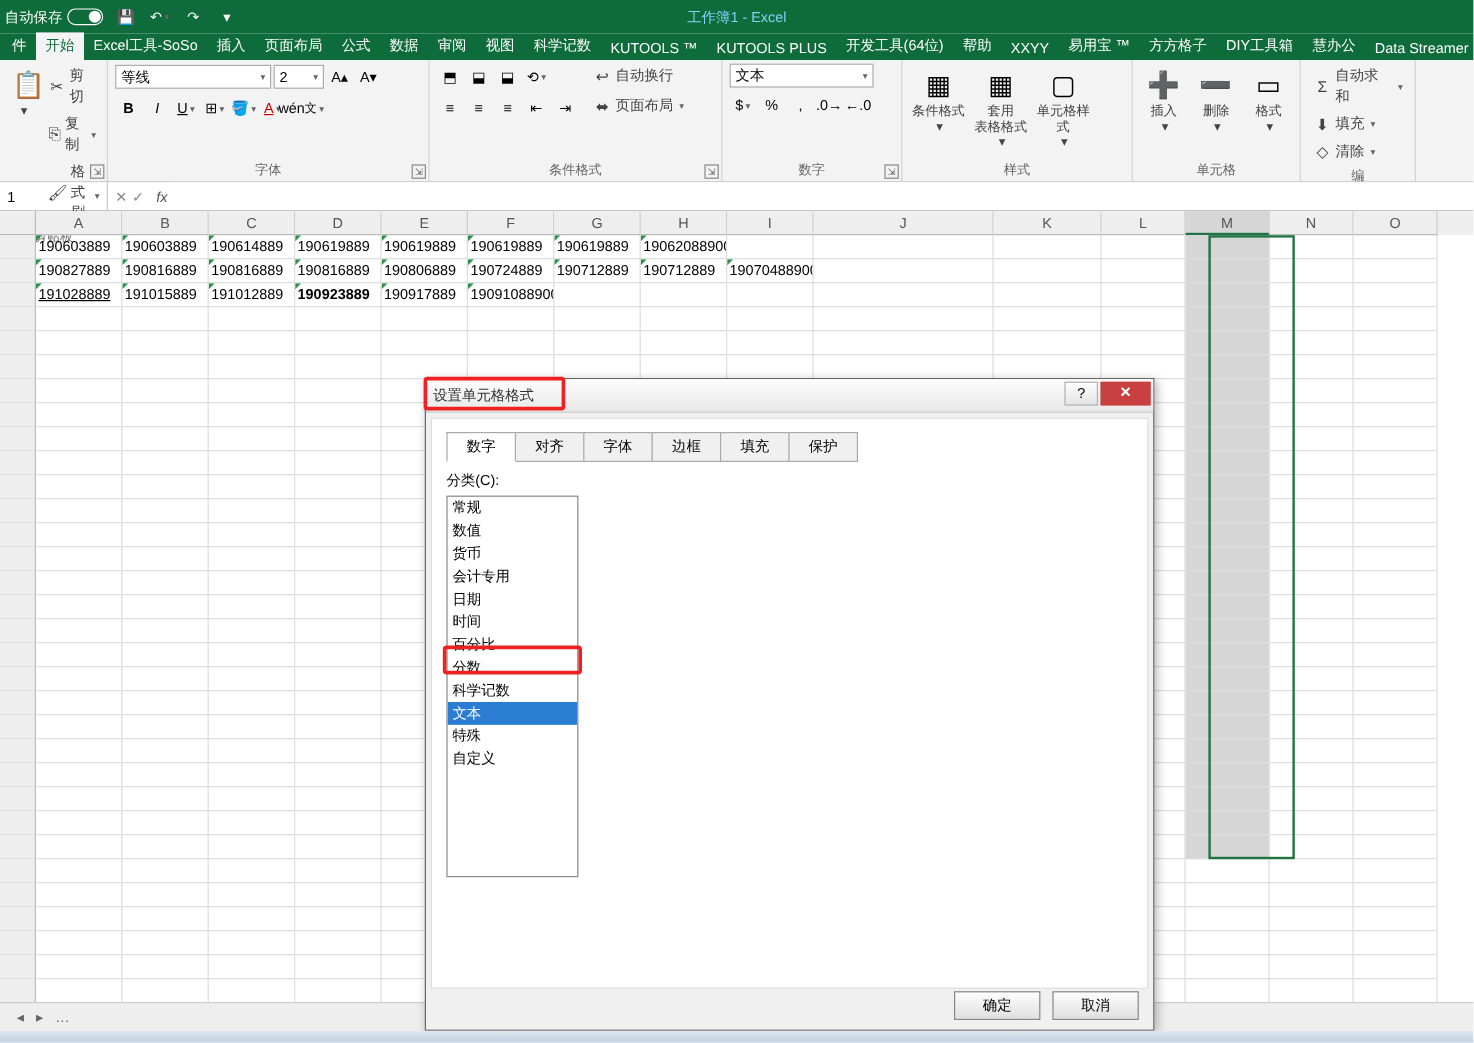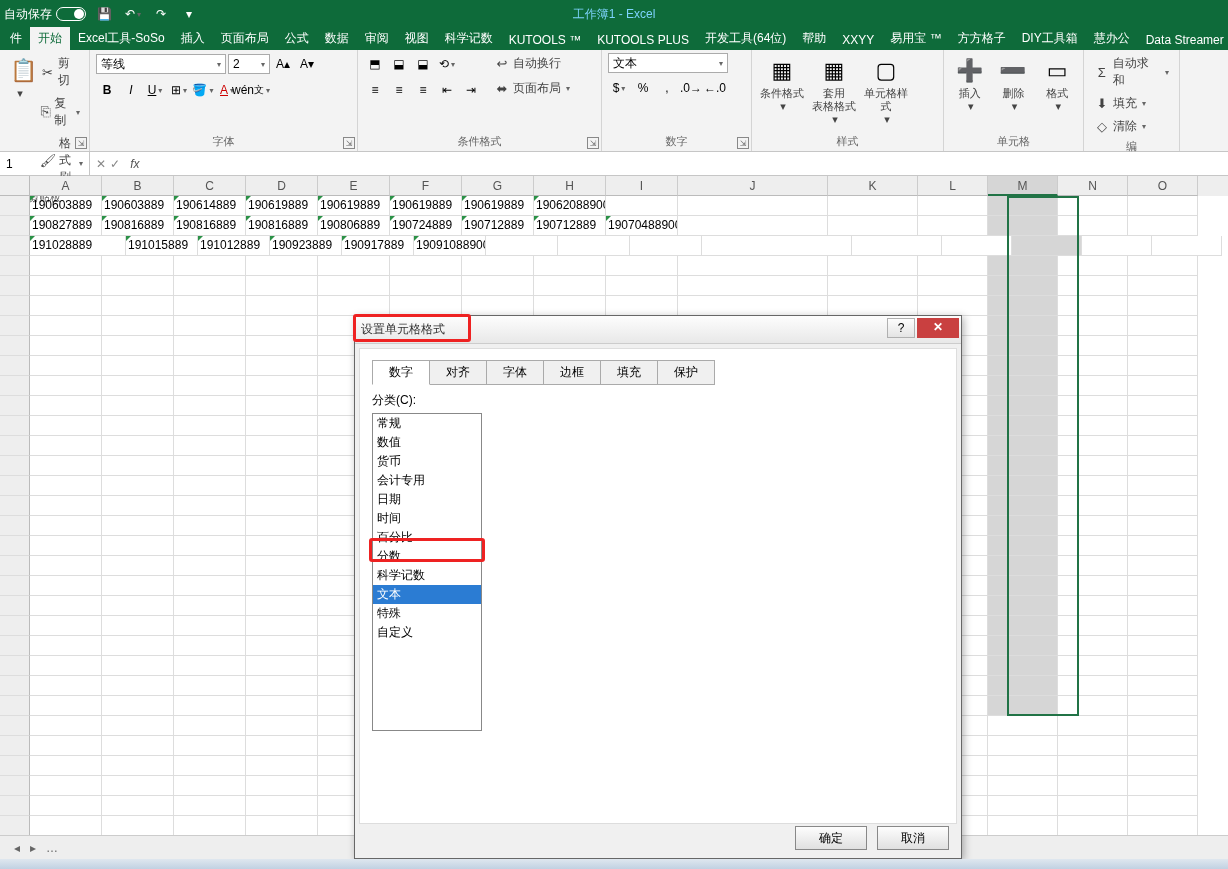--- a/index.html
+++ b/index.html
@@ -364,24 +364,24 @@
         <div class="cell hasval" style="width: 72px;">1907048890029</div>
         <div class="cell" style="width: 150px;"></div>
         <div class="cell" style="width: 90px;"></div>
         <div class="cell" style="width: 70px;"></div>
         <div class="cell col-sel" style="width: 70px;"></div>
         <div class="cell" style="width: 70px;"></div>
         <div class="cell" style="width: 70px;"></div>
       </div>
       <div class="row">
         <div class="rh"></div>
-        <div class="cell hasval" style="width: 96px;">191028889</div>
+        <div class="cell hasval" style="width: 72px; text-decoration: underline;">191028889</div>
         <div class="cell hasval" style="width: 72px;">191015889</div>
         <div class="cell hasval" style="width: 72px;">191012889</div>
-        <div class="cell hasval" style="width: 72px;">190923889</div>
+        <div class="cell hasval" style="width: 72px; font-weight: bold;">190923889</div>
         <div class="cell hasval" style="width: 72px;">190917889</div>
         <div class="cell hasval" style="width: 72px;">1909108890013</div>
         <div class="cell" style="width: 72px;"></div>
         <div class="cell" style="width: 72px;"></div>
         <div class="cell" style="width: 72px;"></div>
         <div class="cell" style="width: 150px;"></div>
         <div class="cell" style="width: 90px;"></div>
         <div class="cell" style="width: 70px;"></div>
         <div class="cell col-sel" style="width: 70px;"></div>
         <div class="cell" style="width: 70px;"></div>

